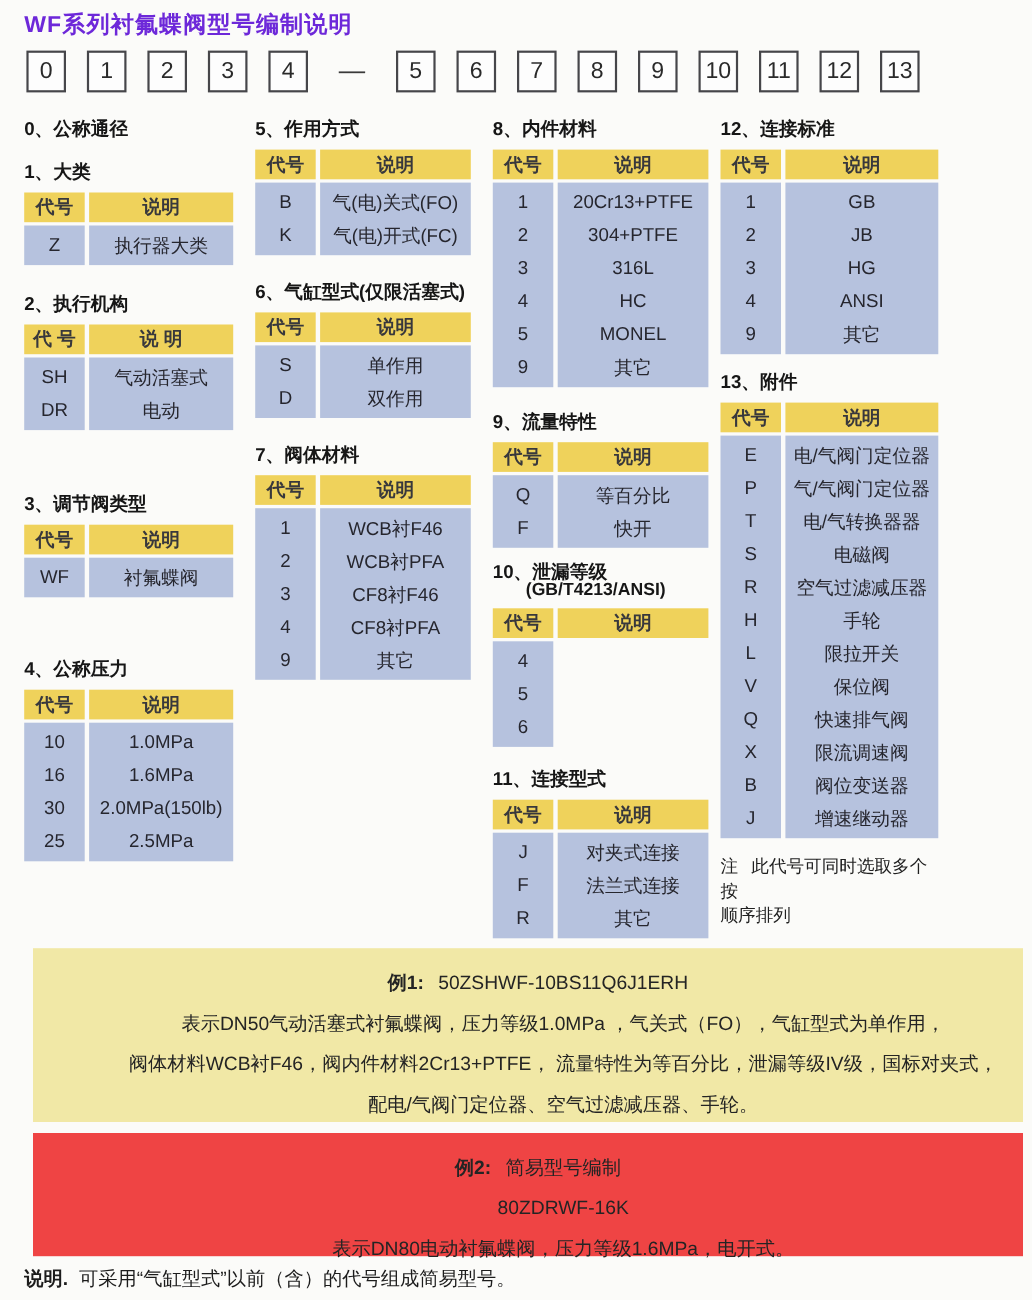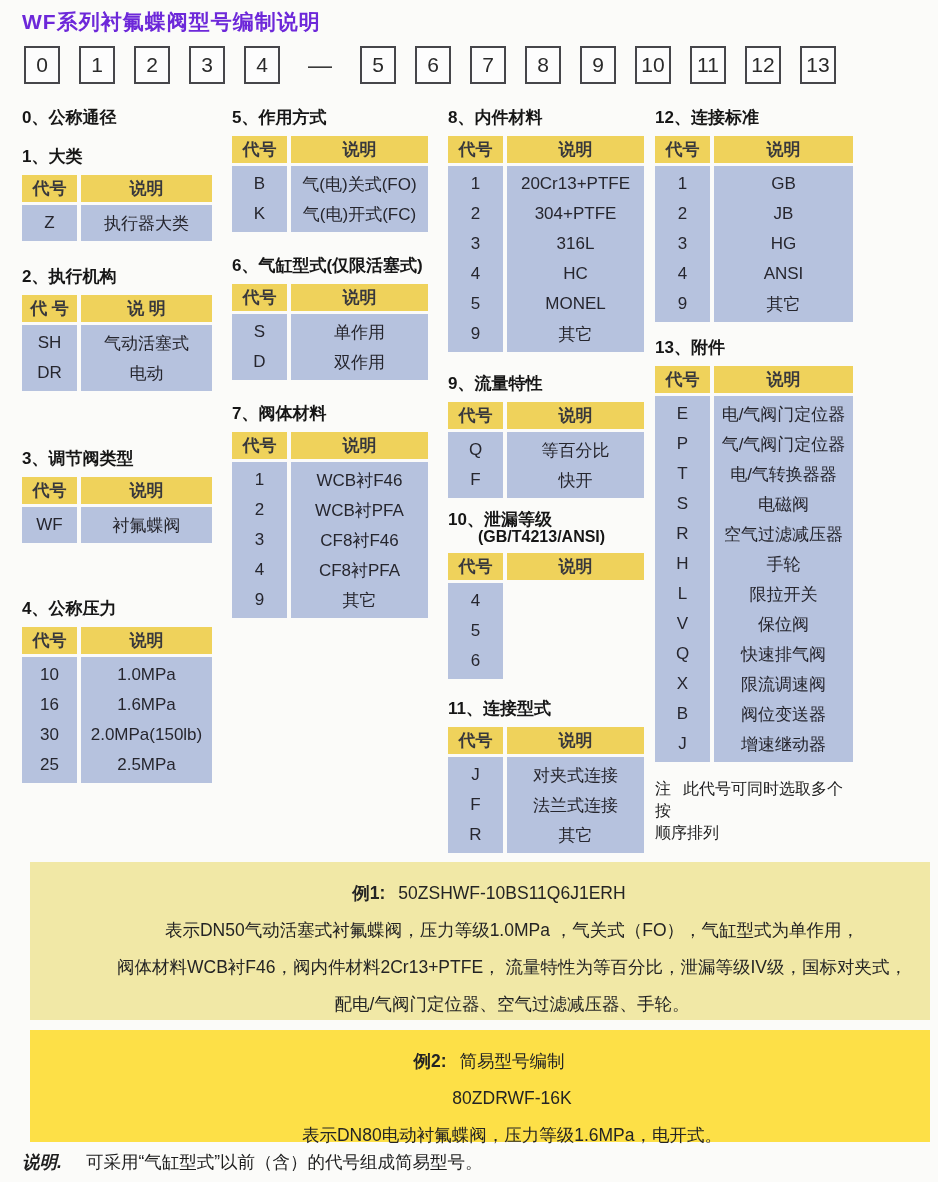--- a/index.html
+++ b/index.html
@@ -56,28 +56,28 @@
   .bcol.codes{width:55px;margin-right:4px;flex:none;}
   .bcol.descs{flex:1;}
   .cell{
     height:30px;display:flex;align-items:center;justify-content:center;
     font-size:17px;color:#26262e;white-space:nowrap;
   }
   .note13{margin-top:16px;font-size:16px;line-height:22px;color:#202020;width:200px;}
   .note13 .pfx{margin-right:12px;}
   .exbox{position:absolute;left:30px;width:900px;box-sizing:border-box;padding:13px 0 0 18px;}
   .ex1{top:862px;height:158px;background:#F1E8A6;}
-  .ex2{top:1030px;height:112px;background:#fde047;}
+  .ex2{top:1030px;height:112px;background:#ef4444;}
   .exline{display:flex;font-size:17.5px;line-height:37px;color:#242424;justify-content:center;}
   .exlabel{font-weight:bold;width:46px;flex:none;}
   .exindent{padding-left:46px;}
   .footer{
     position:absolute;left:22px;top:1150px;font-size:17.5px;color:#1c1c1c;
   }
-  .footer .b{font-weight:bold;margin-right:24px;font-style:italic;}
+  .footer .b{font-weight:bold;margin-right:10px;}
 </style>
 </head>
 <body>
 
 <h1 class="title">WF系列衬氟蝶阀型号编制说明</h1>
 
 <div class="boxrow" id="boxrow">
     <div class="codebox">0</div>
     <div class="codebox">1</div>
     <div class="codebox">2</div>

